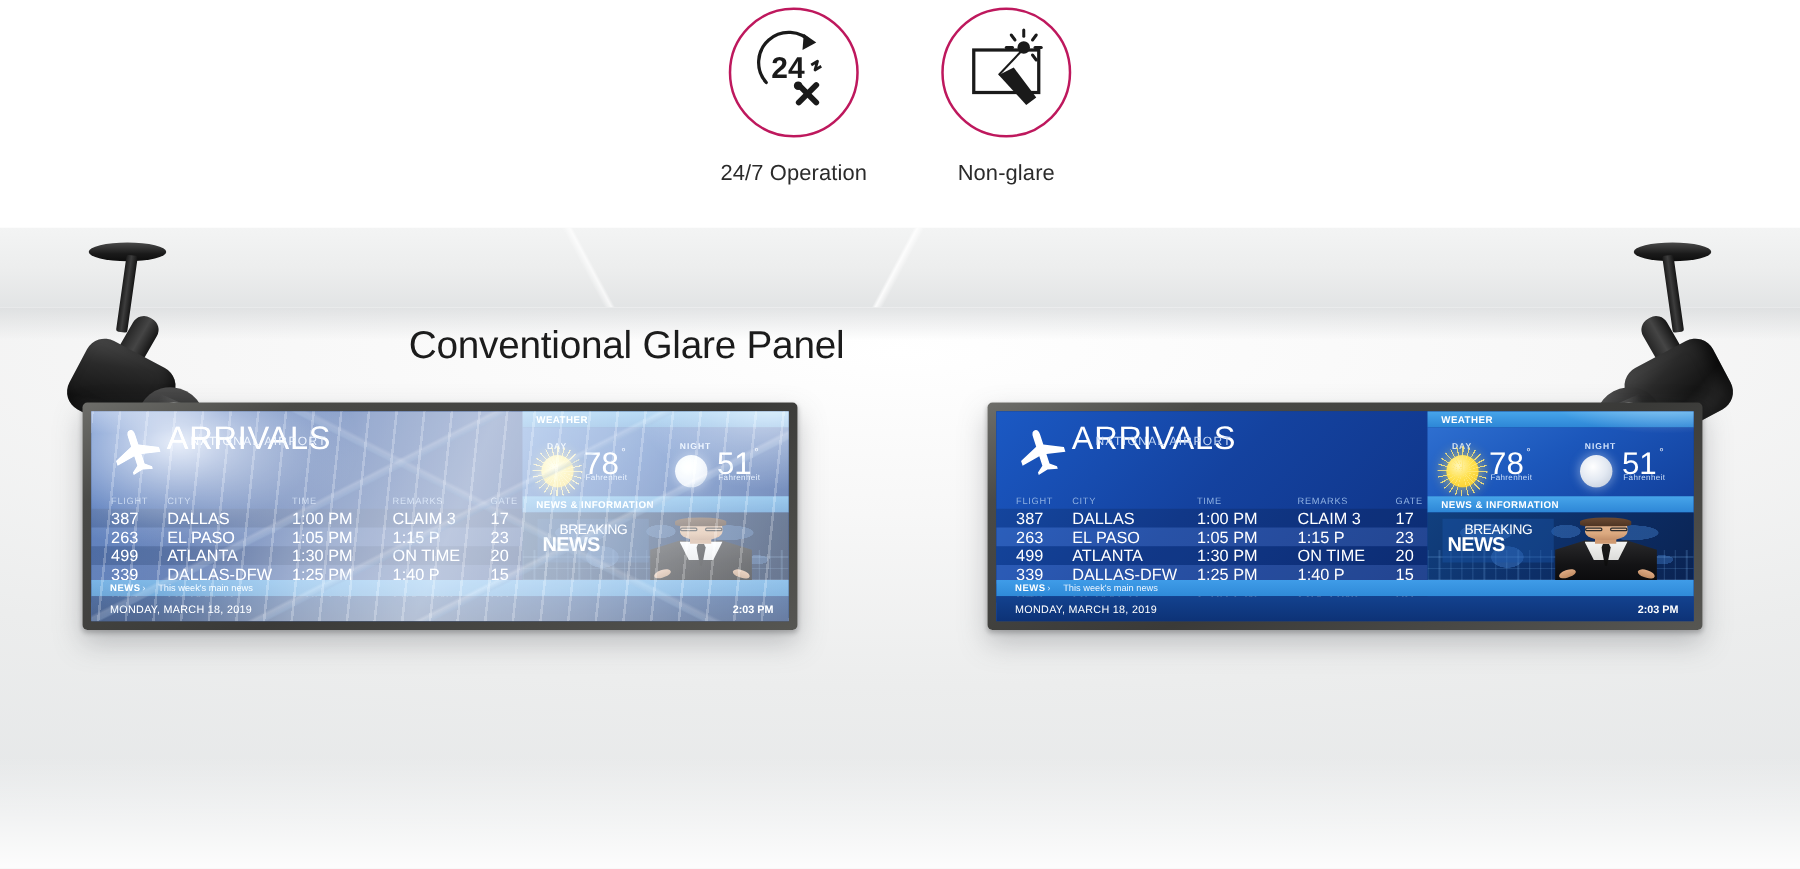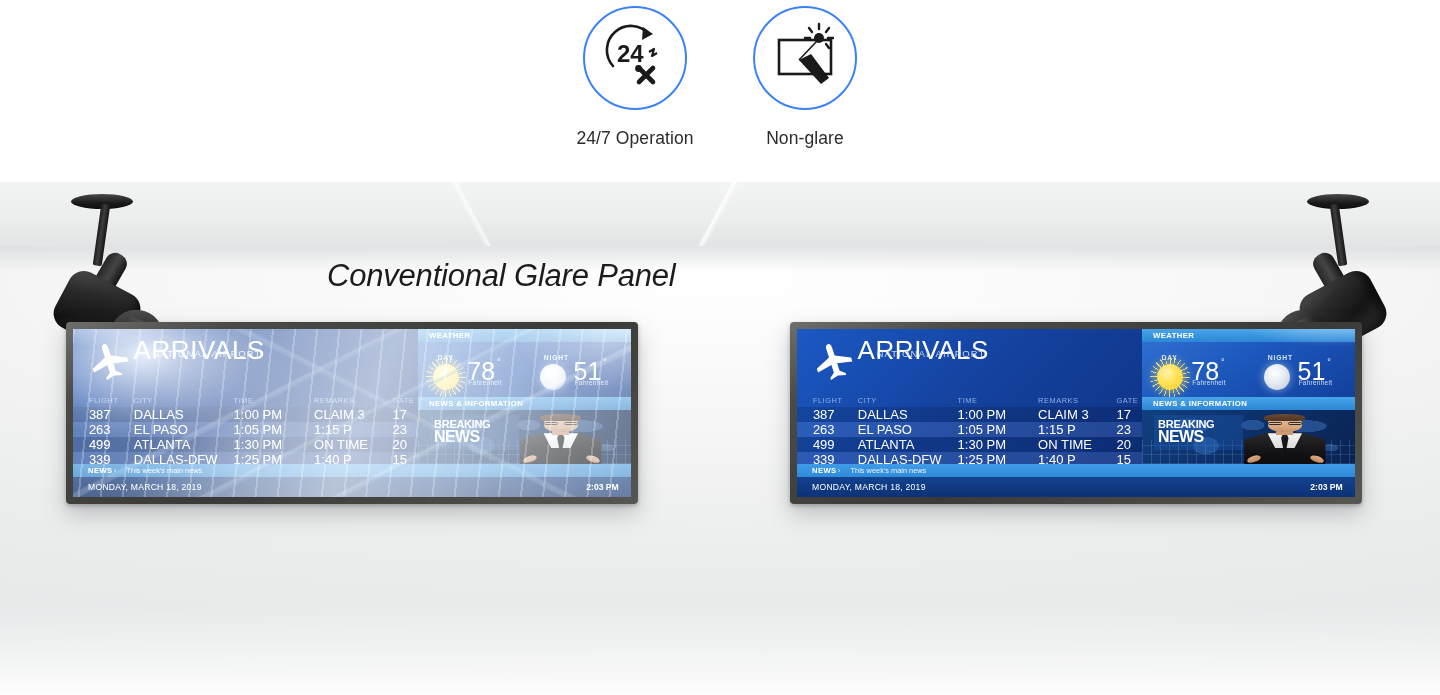--- a/index.html
+++ b/index.html
@@ -15,21 +15,21 @@
     position:absolute;left:0;top:0;width:1440px;height:182px;
     background:#ffffff;
   }
   .feature{
     position:absolute;top:6px;width:180px;text-align:center;
   }
   .feature.f1{left:545px;}
   .feature.f2{left:715px;}
   .feature-circle{
     width:104px;height:104px;border-radius:50%;
-    border:2px solid #3b82f6;margin:0 auto;
+    border:2px solid #be185d;margin:0 auto;
     position:relative;box-sizing:border-box;text-decoration:underline;
   }
   .feature-label{
     margin-top:18px;font-size:17.5px;color:#2b2b2b;letter-spacing:.1px;
     white-space:nowrap;
   }
 
   
   .scene{
     position:absolute;left:0;top:182px;width:1440px;height:513px;
@@ -52,21 +52,21 @@
   }
   .wall:after{
     content:"";position:absolute;left:0;top:0;width:100%;height:100%;
     background:linear-gradient(180deg,rgba(205,208,210,.55) 0px,rgba(205,208,210,0) 26px),
                linear-gradient(0deg,rgba(255,255,255,.9) 0px,rgba(255,255,255,0) 90px);
   }
 
   
   .panel-heading{
     position:absolute;top:76px;font-size:31px;color:#1c1c1c;
-    letter-spacing:-.2px;white-space:nowrap;font-style:italic;
+    letter-spacing:-.2px;white-space:nowrap;
   }
   .panel-heading.left{left:327px;}
   .panel-heading.right{left:790px;}
 
   
   .spot{position:absolute;top:0;width:140px;height:140px;}
   .spot .rod{
     position:absolute;width:9px;height:62px;
     background:linear-gradient(90deg,#1b1b1b,#3d3d3d 45%,#141414);
     border-radius:2px;
@@ -240,21 +240,21 @@
   .gridlines{
     position:absolute;left:0;bottom:0;width:100%;height:45%;
     background:
       repeating-linear-gradient(90deg,rgba(120,180,240,.22) 0 1px,transparent 1px 9px),
       repeating-linear-gradient(0deg,rgba(120,180,240,.18) 0 1px,transparent 1px 9px);
   }
   .breaking{
     position:absolute;left:5.5%;top:9%;width:42%;
     background:rgba(26,86,170,.42);padding:4px 4px 5px 4px;box-sizing:border-box;
   }
-  .brk1{font-size:11px;font-weight:bold;color:#fff;letter-spacing:-.3px;line-height:.95;}
+  .brk1{font-size:11px;font-weight:normal;color:#fff;letter-spacing:-.3px;line-height:.95;text-align:center;}
   .brk2{font-size:16px;font-weight:bold;color:#fff;letter-spacing:-.6px;line-height:.95;}
   
   .anchor{position:absolute;left:38%;bottom:0;width:58%;height:92%;}
   .an-head{
     position:absolute;left:36%;top:2%;width:28%;height:34%;border-radius:46% 46% 42% 42%;
     background:linear-gradient(180deg,#e8bb9a 0%,#dba97f 70%,#c4906a 100%);
   }
   .an-hair{
     position:absolute;left:33.5%;top:0%;width:33%;height:14%;border-radius:50% 50% 20% 20%;
     background:linear-gradient(180deg,#6b4a33,#4e3423);

